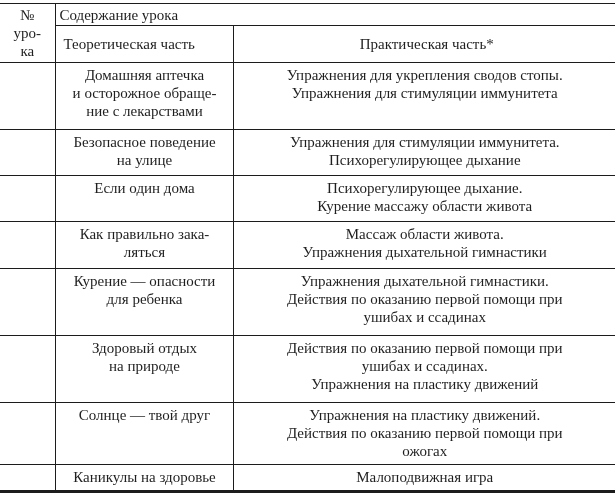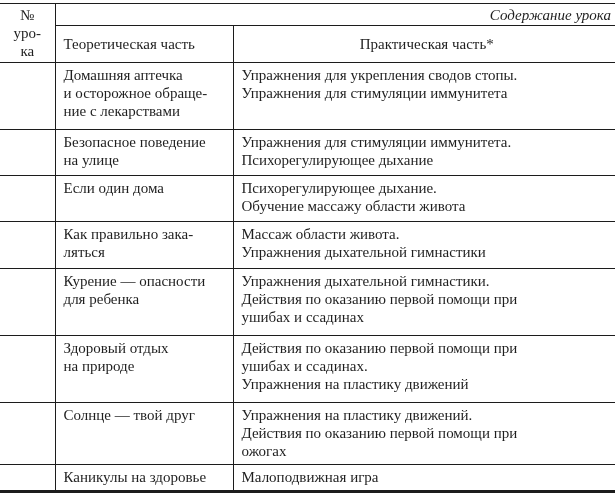--- a/index.html
+++ b/index.html
@@ -28,46 +28,45 @@
     line-height: 18px;
   }
   col.c-num    { width: 55px; }
   col.c-theory { width: 178px; }
   col.c-pract  { width: 382px; }
 
   th, td {
     border: none;
     box-sizing: border-box;
     vertical-align: top;
-    text-align: left;
+    text-align: center;
     white-space: pre-line;
     padding: 3px 7px 4px 8px;
     font-weight: normal;
   }
   
   thead tr th { border-bottom: 1px solid #1c1c1c; }
   tbody tr td { border-bottom: 1px solid #1c1c1c; }
   tbody tr:last-child td { border-bottom: 3px solid #1c1c1c; }
 
   
   .cell-num    { border-right: 1px solid #1c1c1c; text-align: center; }
   .cell-theory { border-right: 1px solid #1c1c1c; }
 
   th.h-num {
     border-right: 1px solid #1c1c1c;
     text-align: center;
     vertical-align: middle;
     padding: 2px 2px;
   }
   th.h-content {
-    text-align: right;
+    text-align: left;
     vertical-align: middle;
     height: 21px;
     padding: 1px 4px;
-    font-style: italic;
   }
   th.h-theory {
     border-right: 1px solid #1c1c1c;
     text-align: left;
     vertical-align: middle;
     height: 35px;
   }
   th.h-pract {
     text-align: center;
     vertical-align: middle;
@@ -119,21 +118,21 @@
         <td class="cell-num"></td>
         <td class="cell-theory">Безопасное поведение
 на улице</td>
         <td class="cell-pract">Упражнения для стимуляции иммунитета.
 Психорегулирующее дыхание</td>
       </tr>
       <tr>
         <td class="cell-num"></td>
         <td class="cell-theory">Если один дома</td>
         <td class="cell-pract">Психорегулирующее дыхание.
-Обучение массажу области живота</td>
+Курение массажу области живота</td>
       </tr>
       <tr>
         <td class="cell-num"></td>
         <td class="cell-theory">Как правильно зака-
 ляться</td>
         <td class="cell-pract">Массаж области живота.
 Упражнения дыхательной гимнастики</td>
       </tr>
       <tr>
         <td class="cell-num"></td>

